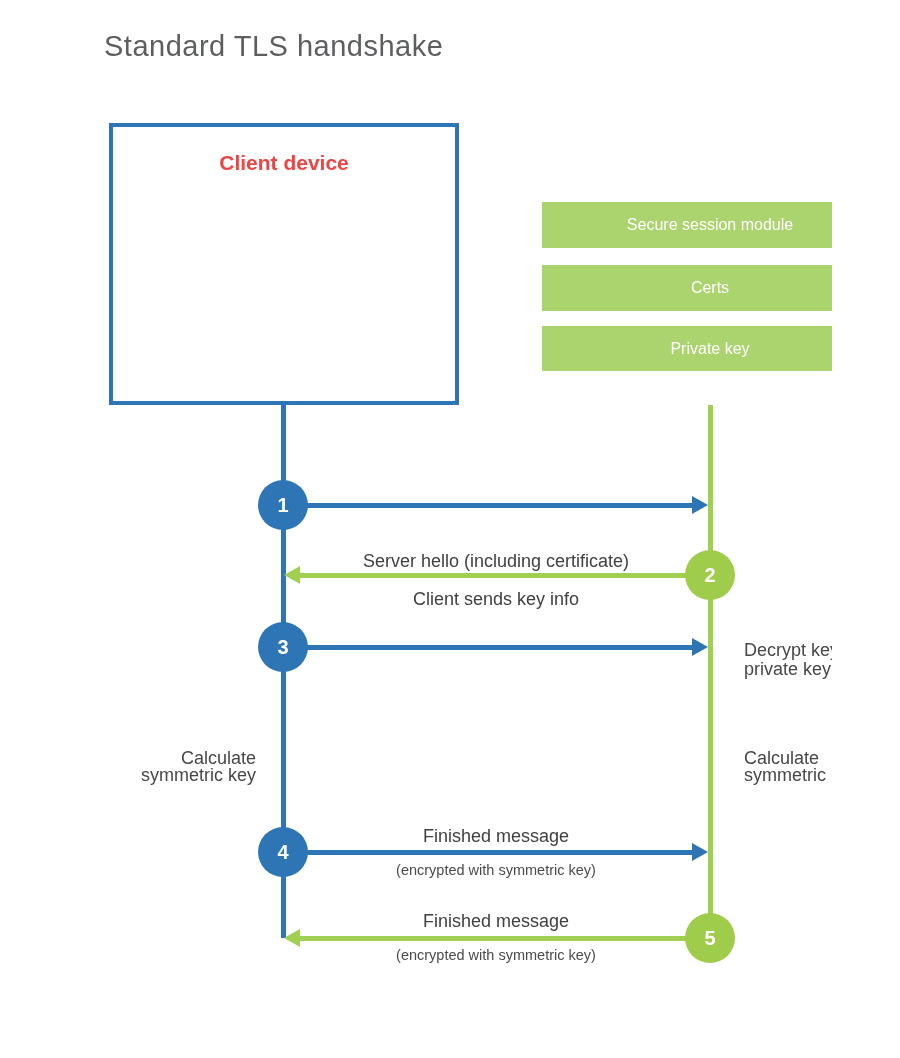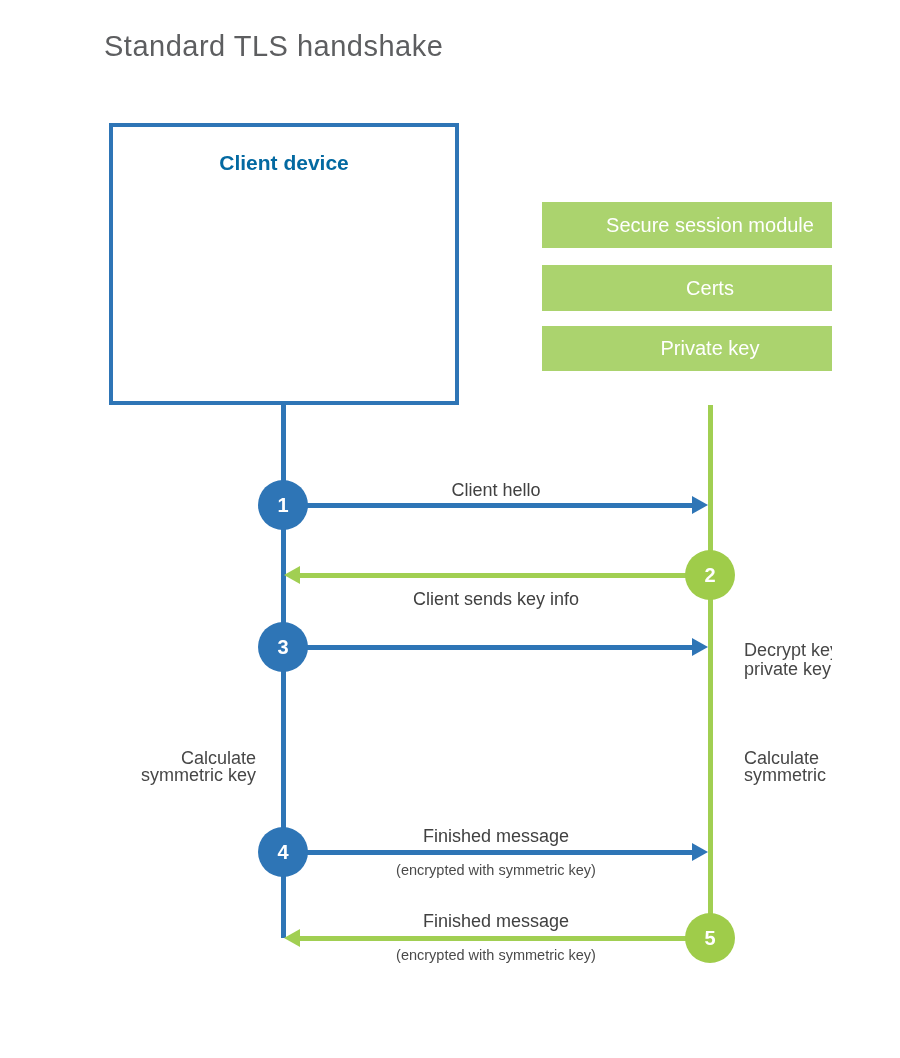--- a/index.html
+++ b/index.html
@@ -13,34 +13,34 @@
     position:absolute; left:36px; top:30px;
     font-size:29px; font-weight:300; color:#5d5e60; letter-spacing:0.5px;
   }
 
   
   .actor-box { position:absolute; top:123px; height:282px; background:#ffffff; }
   .actor-box.client { left:41px;  width:350px; border:4px solid #2e75b6; }
   .actor-box.server { left:430px; width:425px; border:4px solid #a1cf52; }
   .actor-heading {
     position:absolute; left:0; right:0; top:24px; text-align:center;
-    font-size:21px; font-weight:bold; color:#0369a1;
+    font-size:21px; font-weight:bold; color:#ef4444;
   }
   .app-rect {
     position:absolute; left:78px; top:200px; width:277px; height:173px;
     background:#5b9bd5; display:flex; align-items:center; justify-content:center;
   }
   .app-rect span {
     color:#ffffff; font-size:20px; line-height:1.45; text-align:center;
     display:block; max-width:190px;
   }
   .server-bar {
     position:absolute; left:474px; width:336px; height:46px; background:#abd36e;
     display:flex; align-items:center; justify-content:center;
-    color:#ffffff; font-size:20px;
+    color:#ffffff; font-size:16px;
   }
   .bar-1 { top:202px; }
   .bar-2 { top:265px; }
   .bar-3 { top:326px; height:45px; }
 
   
   .lifeline { position:absolute; width:5px; top:405px; height:533px; }
   .lifeline.client { left:213px; background:#2e75b6; }
   .lifeline.server { left:640px; background:#a1cf52; }
 
@@ -113,25 +113,25 @@
     <div class="actor-heading">Client device</div>
   </div>
 
   <div class="server-bar bar-1">Secure session module</div>
   <div class="server-bar bar-2">Certs</div>
   <div class="server-bar bar-3">Private key</div>
 
   <div class="lifeline client"></div>
   <div class="lifeline server"></div>
 
-  <div class="msg-label l1">Client hello</div>
   <div class="arrow-line blue a1-line"></div>
   <div class="head right a1-head"></div>
   <div class="step-circle blue c1">1</div>
 
+  <div class="msg-label l2">Server hello (including certificate)</div>
   <div class="arrow-line green a2-line"></div>
   <div class="head left a2-head"></div>
   <div class="step-circle green c2">2</div>
 
   <div class="msg-label l3">Client sends key info</div>
   <div class="arrow-line blue a3-line"></div>
   <div class="head right a3-head"></div>
   <div class="step-circle blue c3">3</div>
 
   <div class="side-note note-decrypt">Decrypt key using

